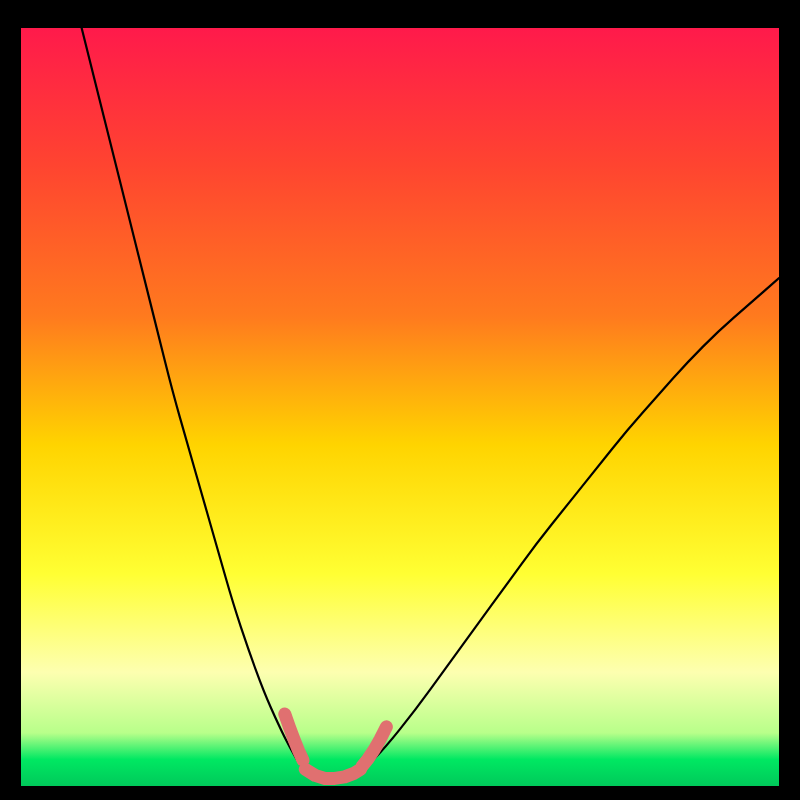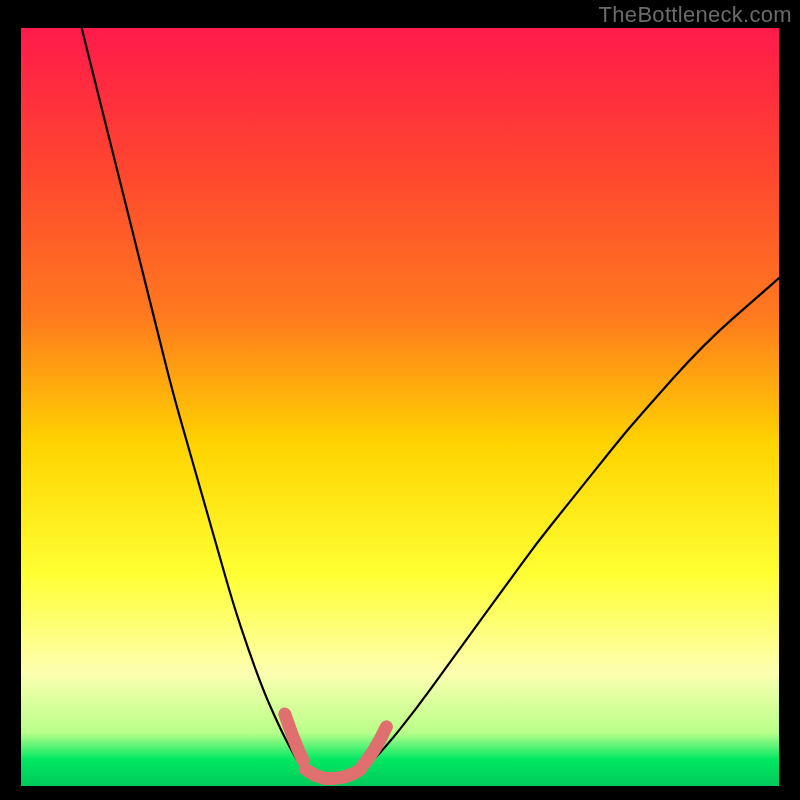--- a/index.html
+++ b/index.html
@@ -37,21 +37,20 @@
     height: 758px;
   }
   .plot svg {
     display: block;
   }
 </style>
 </head>
 <body>
 
 <div class="frame">
-  <div class="watermark">TheBottleneck.com</div>
   <div class="plot">
     <svg id="chart-svg" width="758" height="758" viewBox="0 0 758 758">
         <defs>
           <linearGradient id="bg-grad" x1="0" y1="0" x2="0" y2="1">
             <stop offset="0" stop-color="#ff1a4b"></stop>
             <stop offset="0.18" stop-color="#ff4430"></stop>
             <stop offset="0.38" stop-color="#ff7a1e"></stop>
             <stop offset="0.55" stop-color="#ffd400"></stop>
             <stop offset="0.72" stop-color="#ffff33"></stop>
             <stop offset="0.85" stop-color="#fdffb0"></stop>

